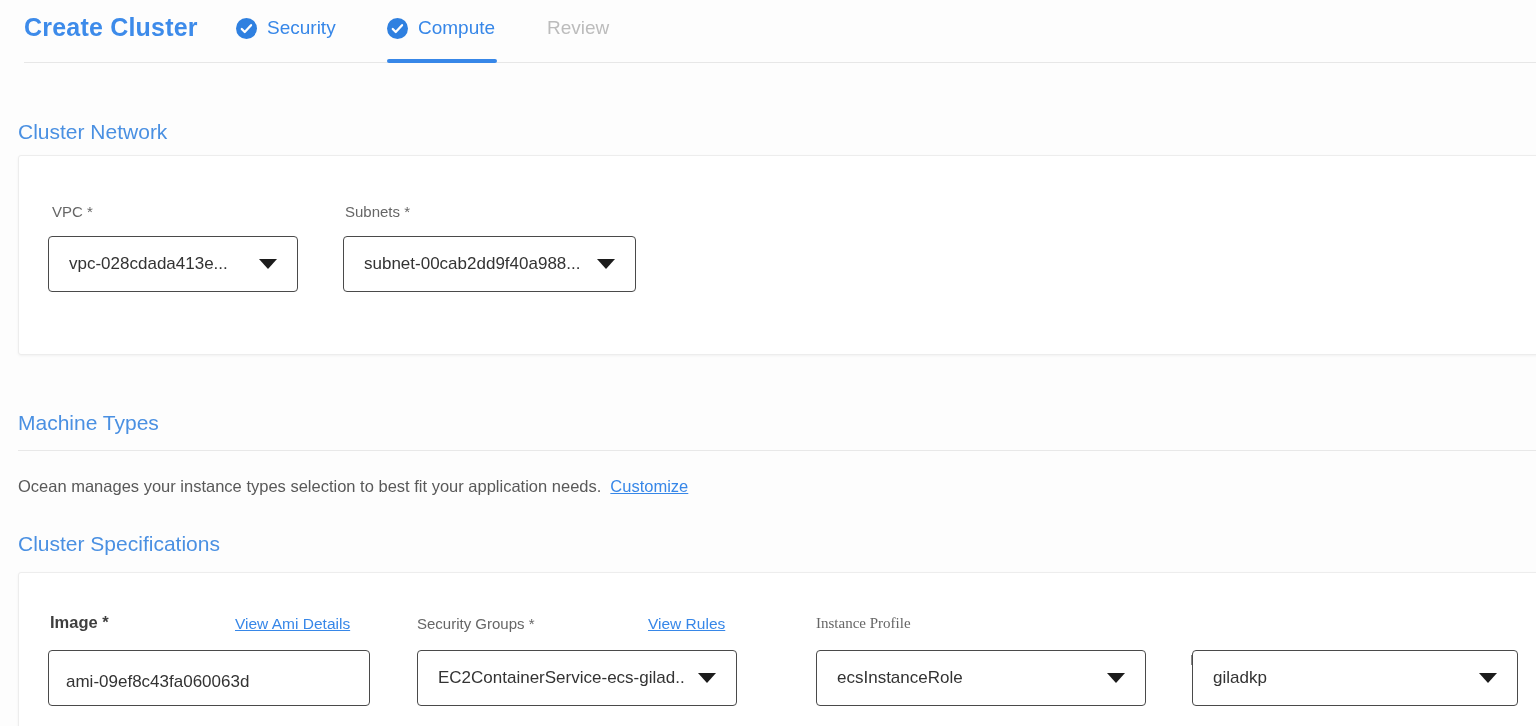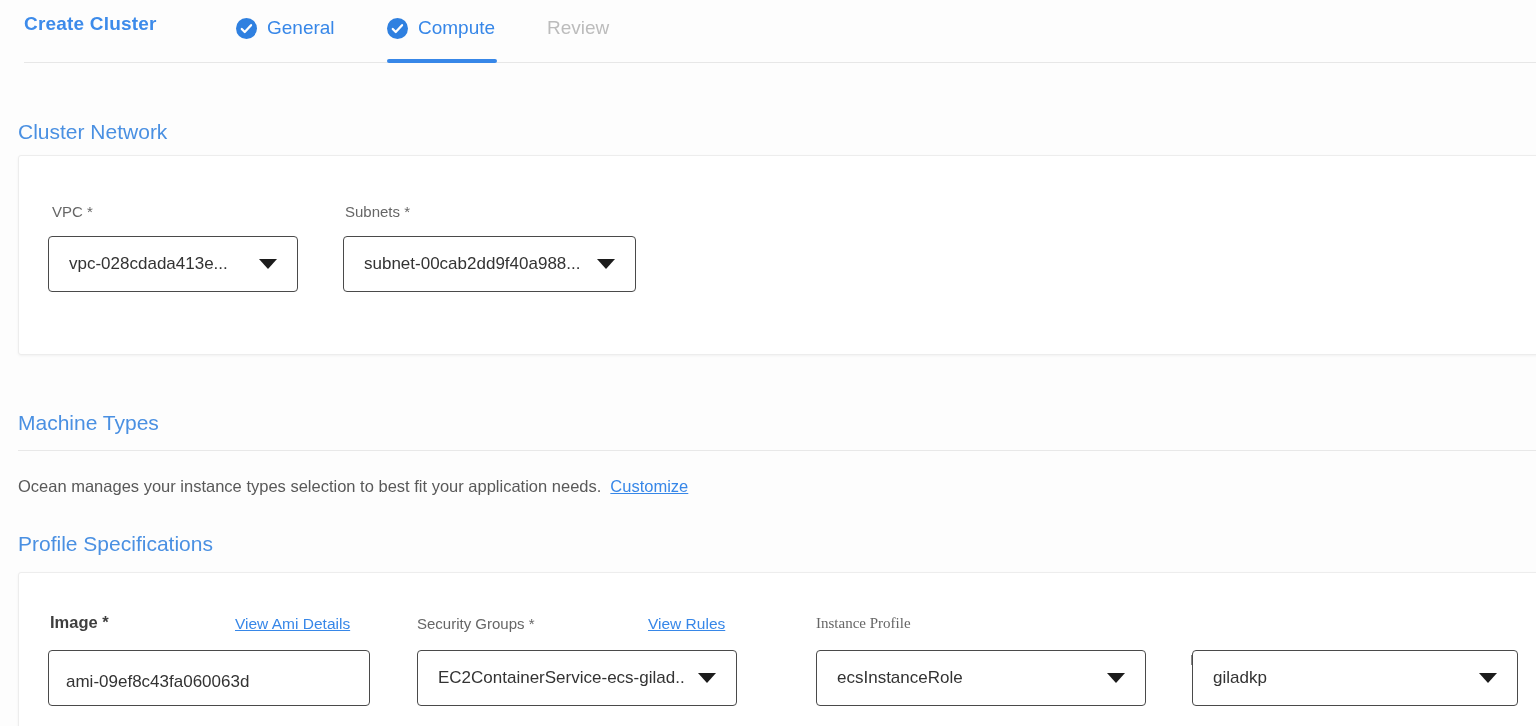--- a/index.html
+++ b/index.html
@@ -6,21 +6,21 @@
   html,body { background:#ffffff; }
   body { font-family:"Liberation Sans", sans-serif; }
   .screen {
     position:relative; width:1536px; height:726px;
     background:#fdfdfd; overflow:hidden;
   }
 
   
   .page-title {
     position:absolute; left:24px; top:13px;
-    font-size:19px; font-weight:700; color:#3d8bea; letter-spacing:.2px;
+    font-size:25px; font-weight:700; color:#3d8bea; letter-spacing:.2px;
   }
   .header-line { position:absolute; left:24px; right:0; top:62px; height:1px; background:#e7e7e7; }
   .tab { position:absolute; top:17px; display:flex; align-items:center; gap:10px; cursor:pointer; }
   .tab .label { font-size:19px; color:#3787e8; }
   .tab.inactive .label { color:#bcbcbc; }
   .tab .check { width:21px; height:21px; display:block; }
   .tab-general { left:236px; }
   .tab-compute { left:387px; }
   .tab-review  { left:547px; }
   .active-indicator {
@@ -99,21 +99,21 @@
 
 <div class="screen">
 
   <div class="page-title">Create Cluster</div>
 
   <div class="tab tab-general">
     <svg class="check" viewBox="0 0 24 24">
       <circle cx="12" cy="12" r="12" fill="#2f80e0"></circle>
       <path d="M6.6 12.6l3.4 3.4 7.2-7.8" fill="none" stroke="#ffffff" stroke-width="2.6" stroke-linecap="round" stroke-linejoin="round"></path>
     </svg>
-    <span class="label">General</span>
+    <span class="label">Security</span>
   </div>
 
   <div class="tab tab-compute">
     <svg class="check" viewBox="0 0 24 24">
       <circle cx="12" cy="12" r="12" fill="#2f80e0"></circle>
       <path d="M6.6 12.6l3.4 3.4 7.2-7.8" fill="none" stroke="#ffffff" stroke-width="2.6" stroke-linecap="round" stroke-linejoin="round"></path>
     </svg>
     <span class="label">Compute</span>
   </div>
 
@@ -140,21 +140,21 @@
     <span class="caret"></span>
   </div>
 
   <div class="section-heading h-machine">Machine Types</div>
   <div class="divider"></div>
 
   <div class="desc">
     <span>Ocean manages your instance types selection to best fit your application needs.</span><a class="link">Customize</a>
   </div>
 
-  <div class="section-heading h-instspec">Profile Specifications</div>
+  <div class="section-heading h-instspec">Cluster Specifications</div>
 
   <div class="card card-instspec"></div>
 
   <div class="field-label strong lbl-image">Image *</div>
   <a class="inline-link link lnk-ami">View Ami Details</a>
   <input class="text-input in-image" type="text" value="ami-09ef8c43fa060063d" style="">
 
   <div class="field-label lbl-sg">Security Groups *</div>
   <a class="inline-link link lnk-rules">View Rules</a>
   <div class="dropdown dd-sg">

